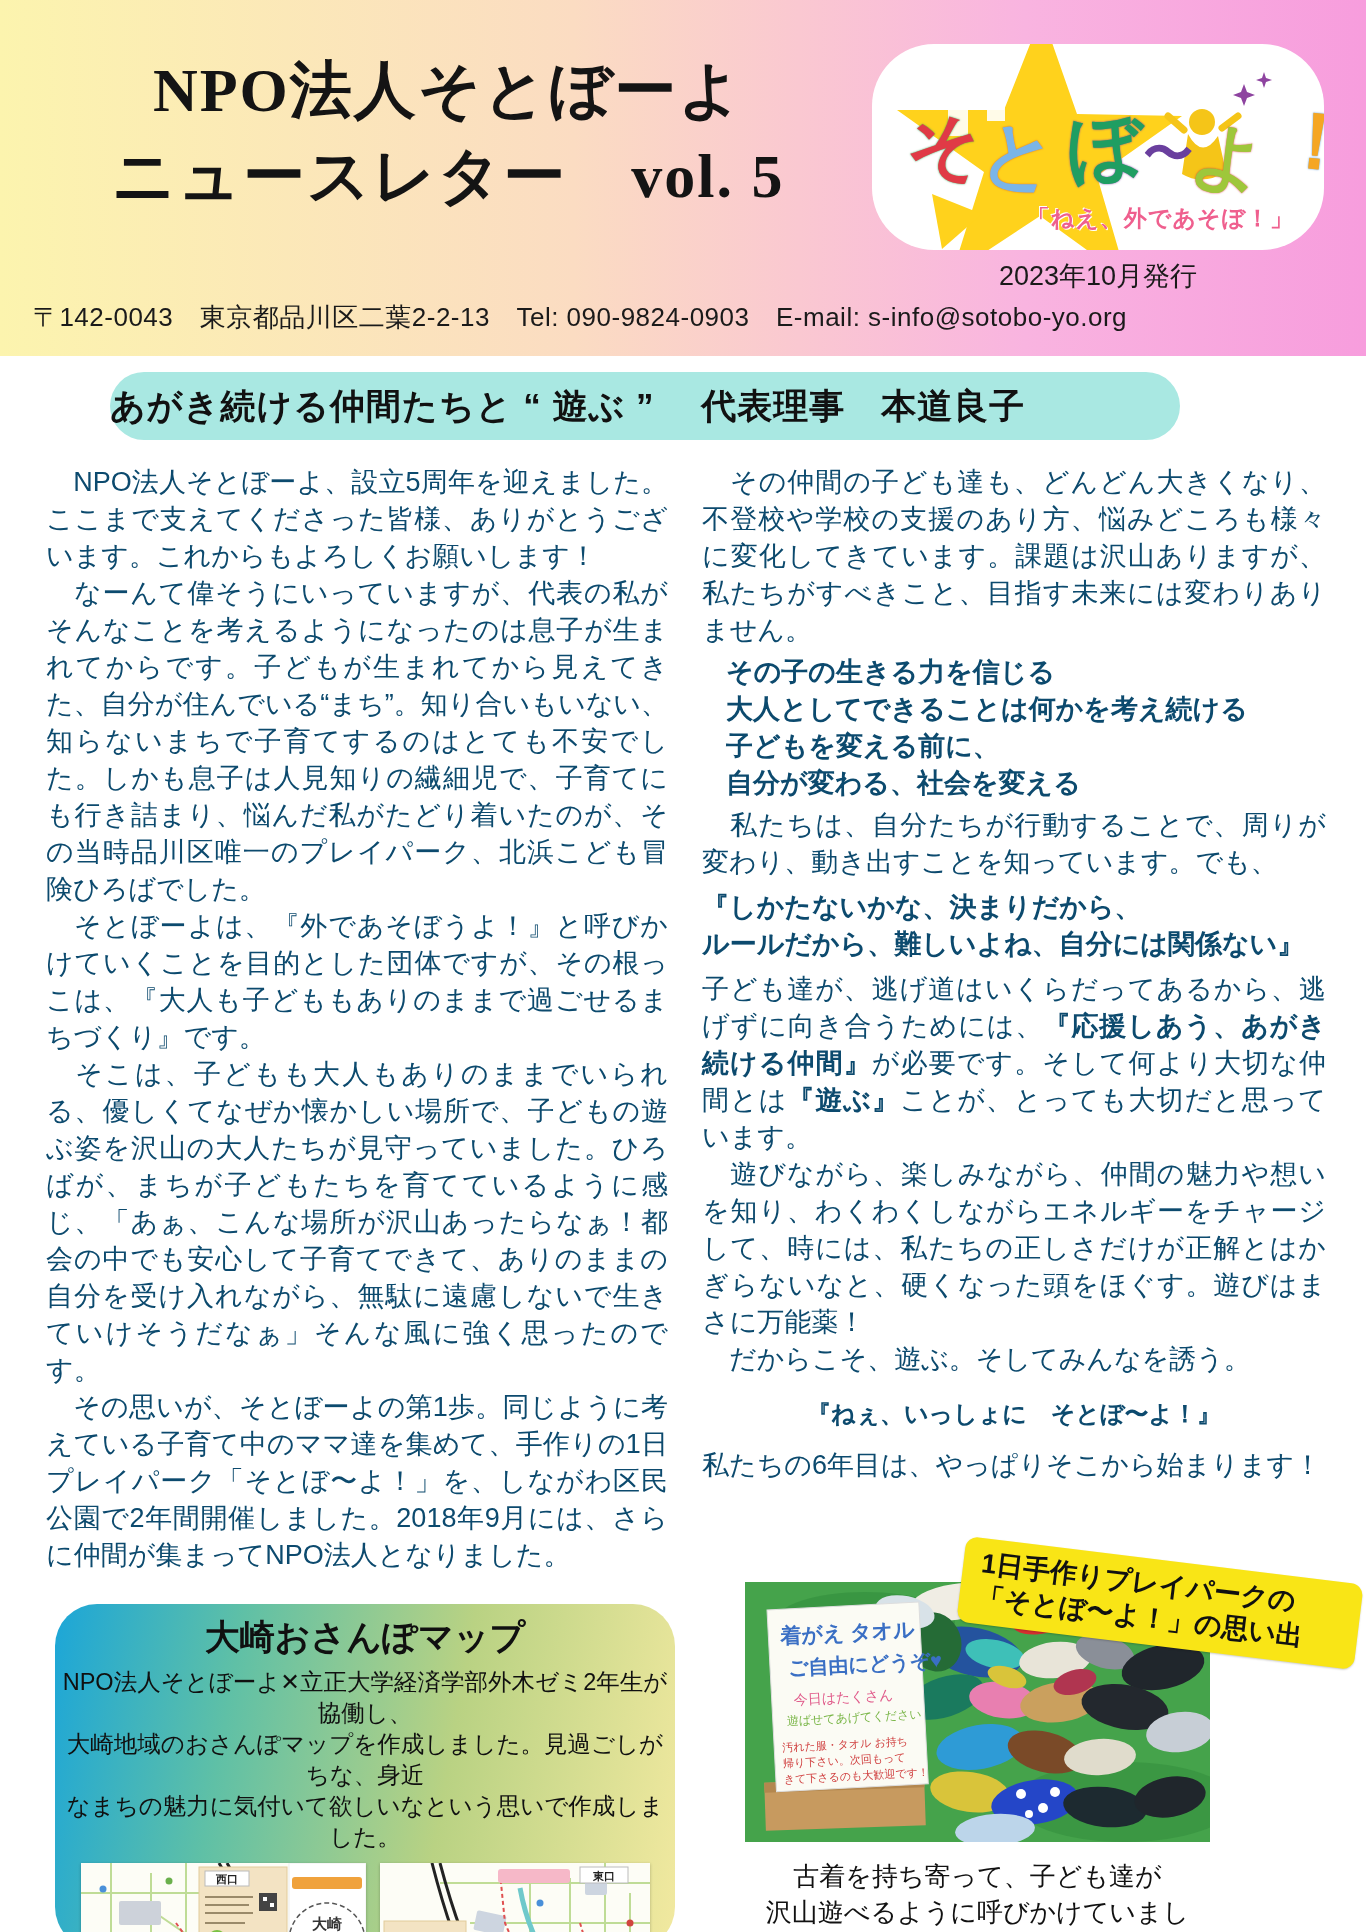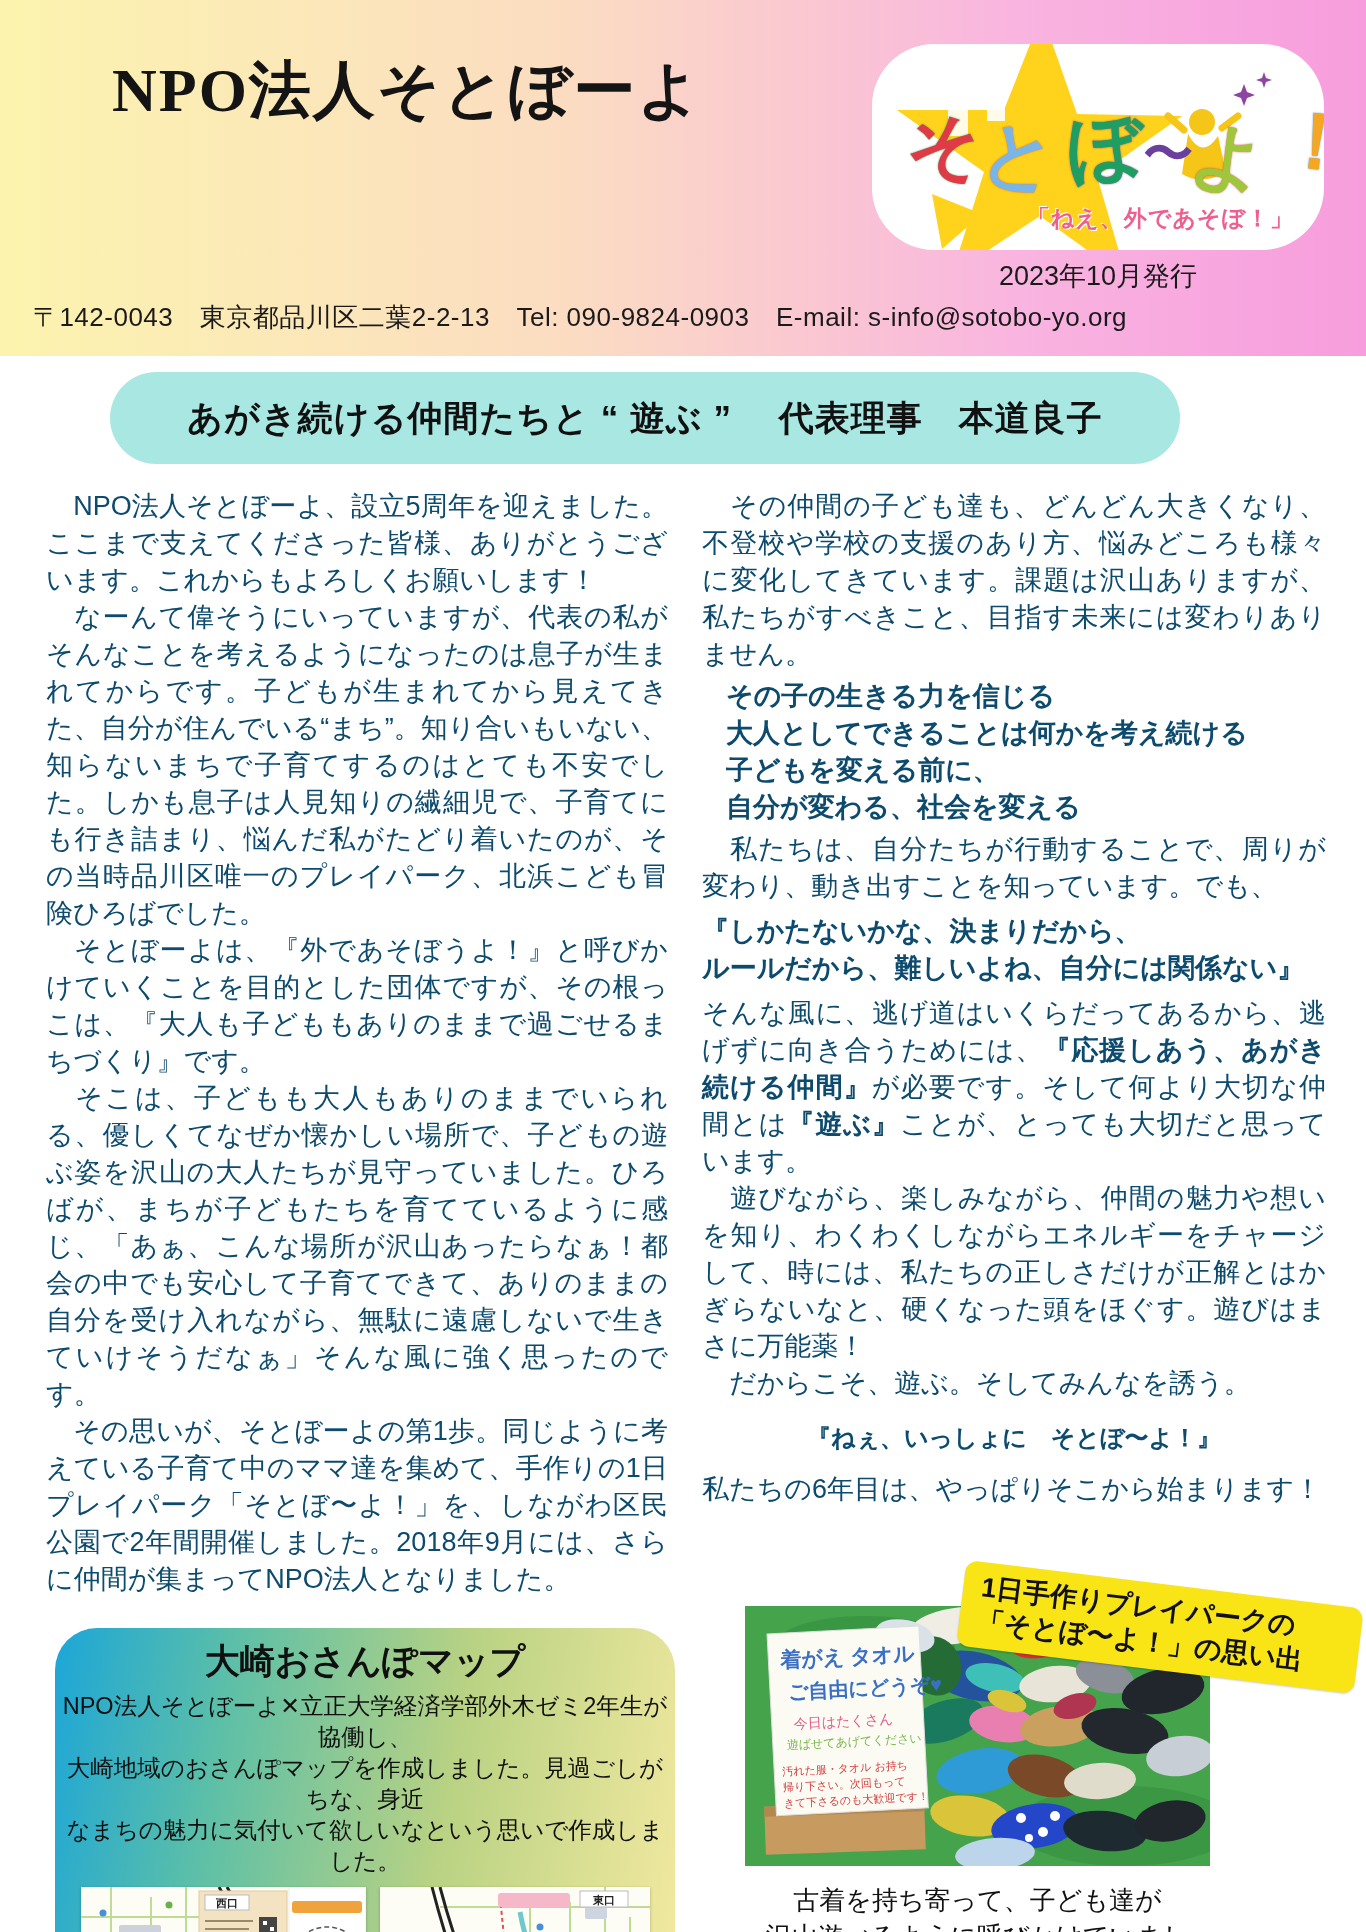--- a/index.html
+++ b/index.html
@@ -45,22 +45,22 @@
   .issue-date {
     position:absolute; left:988px; top:258px; width:220px; text-align:center;
     font-size:27px; color:#1a1a1a;
   }
   .contact-line {
     position:absolute; left:0; top:300px; width:1160px; text-align:center;
     font-size:26px; color:#1a1a1a; letter-spacing:0.5px;
   }
   
   .headline {
-    margin:16px 0 0 110px; width:1070px; height:92px; border-radius:46px;
-    background:#a9e8e2; display:flex; align-items:center; justify-content:center;
+    margin:16px 0 0 110px; width:1070px; height:68px; border-radius:46px;
+    background:#a9e8e2; display:flex; align-items:center; 
   }
   .headline span { font-size:35px; font-weight:700; color:#111; letter-spacing:1px; }
   
   .article {
     display:flex; gap:34px; padding:24px 40px 0 46px;
   }
   .col { font-size:27px; line-height:37px; text-align:justify; color:#0c4a6e; }
   .col-left  { width:622px; }
   .col-right { width:624px; }
   .col p { margin:0; }
@@ -92,20 +92,21 @@
     box-shadow:0 1px 2px rgba(0,0,0,.2);
   }
   .caption { margin-top:16px; text-align:center; font-size:26px; line-height:36px; color:#111; }
 </style>
 </head>
 <body>
 
 <header class="masthead">
   <h1 class="masthead-title">
     <span class="t1">NPO法人そとぼーよ</span>
+    <span class="t2">ニュースレター　vol. 5</span>
   </h1>
 
   <div class="logo-card">
     <svg class="logo-star" width="452" height="206" viewBox="0 0 452 206">
       <polygon points="170,-30 205,70 310,72 225,132 255,235 168,172 80,230 112,128 25,66 132,66" fill="#ffd21c"></polygon>
       <polygon points="60,150 110,170 70,205" fill="#ffd21c"></polygon>
 
       <g fill="#f5c518">
         <circle cx="330" cy="78" r="13"></circle>
         <path d="M316 90 q14 26 30 2 l8 36 q-24 14 -44 2 z"></path>
@@ -156,21 +157,21 @@
       <div>その子の生きる力を信じる</div>
       <div>大人としてできることは何かを考え続ける</div>
       <div>子どもを変える前に、</div>
       <div>自分が変わる、社会を変える</div>
     </div>
     <p>　私たちは、自分たちが行動することで、周りが変わり、動き出すことを知っています。でも、</p>
     <div class="bquote">
       <div>『しかたないかな、決まりだから、</div>
       <div>ルールだから、難しいよね、自分には関係ない』</div>
     </div>
-    <p><span>そんな風に、逃げ道はいくらだってあるから、逃げずに向き合うためには、</span><span class="inline-b">『応援しあう、あがき続ける仲間』</span><span>が必要です。そして何より大切な仲間とは</span><span class="inline-b">『遊ぶ』</span><span>ことが、とっても大切だと思っています。</span></p>
+    <p><span>子ども達が、逃げ道はいくらだってあるから、逃げずに向き合うためには、</span><span class="inline-b">『応援しあう、あがき続ける仲間』</span><span>が必要です。そして何より大切な仲間とは</span><span class="inline-b">『遊ぶ』</span><span>ことが、とっても大切だと思っています。</span></p>
     <p>　遊びながら、楽しみながら、仲間の魅力や想いを知り、わくわくしながらエネルギーをチャージして、時には、私たちの正しさだけが正解とはかぎらないなと、硬くなった頭をほぐす。遊びはまさに万能薬！</p>
     <p>　だからこそ、遊ぶ。そしてみんなを誘う。</p>
     <div class="slogan">『ねぇ、いっしょに　そとぼ〜よ！』</div>
     <p>私たちの6年目は、やっぱりそこから始まります！</p>
   </div>
 </main>
 
 <section class="bottom">
 
   <div class="map-card">

